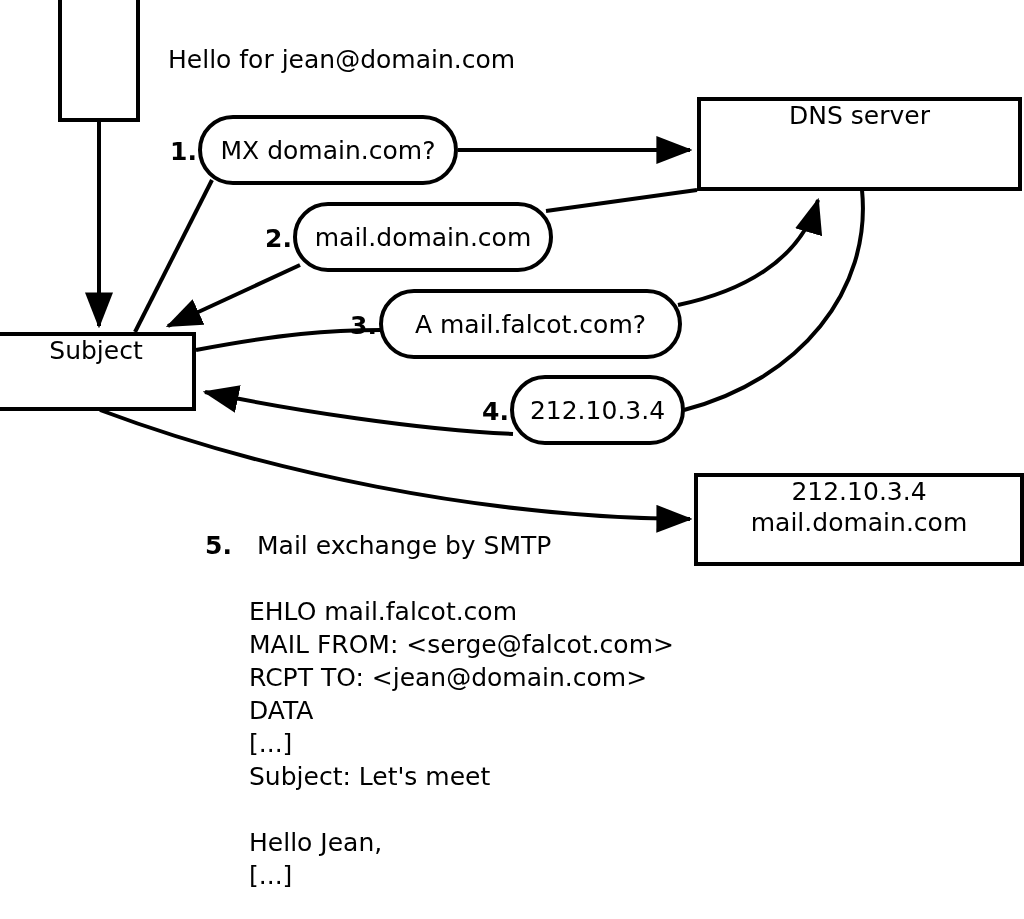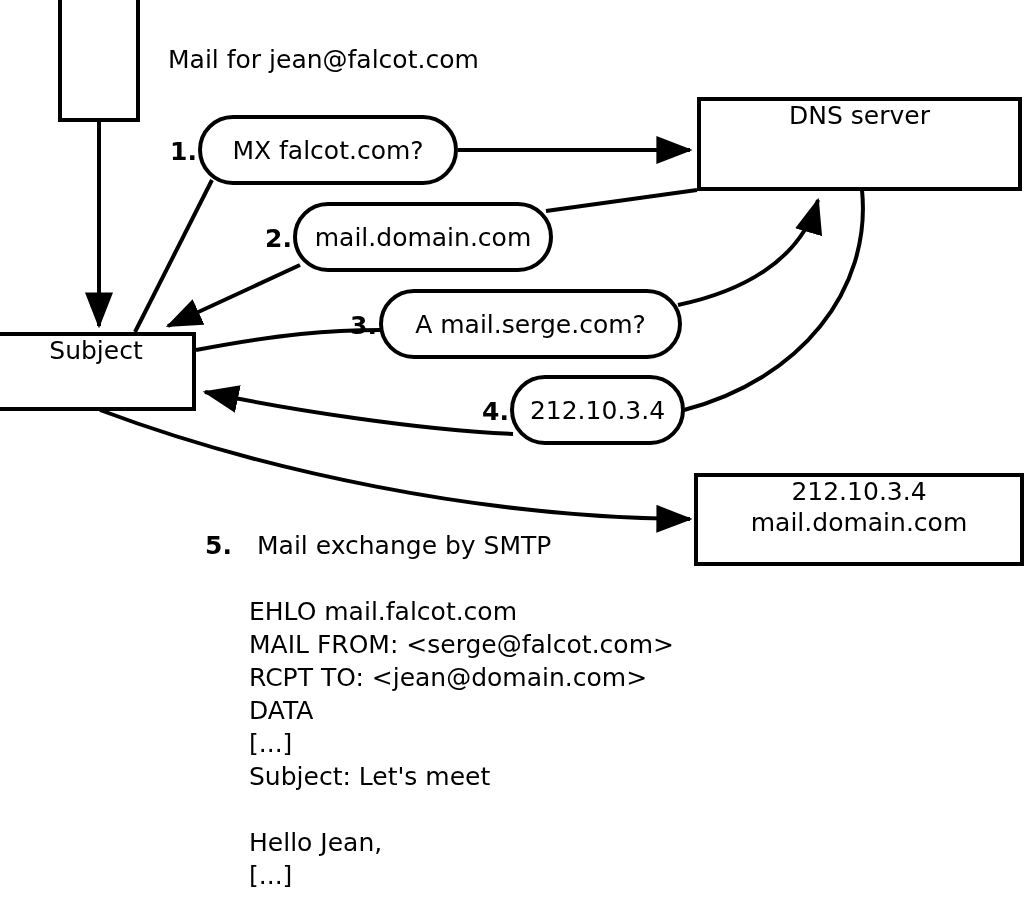--- a/index.html
+++ b/index.html
@@ -102,48 +102,48 @@
 
     <path d="M 513 434 C 420 430, 290 410, 205 392" fill="none" stroke="#000000" stroke-width="4" marker-end="url(#arrowhead)"></path>
 
     <path d="M 100 410 C 260 470, 480 518, 690 519" fill="none" stroke="#000000" stroke-width="4" marker-end="url(#arrowhead)"></path>
   </svg>
 
   <div class="node-box" style="left:58px; top:-4px; width:82px; height:126px;">
     <span></span>
   </div>
 
-  <div class="plain-text" style="left:168px; top:45px;">Mail for jean@falcot.com</div>
+  <div class="plain-text" style="left:168px; top:45px;">Hello for jean@domain.com</div>
 
   <div class="node-box" style="left:697px; top:97px; width:325px; height:94px;">
     <span>DNS server</span>
   </div>
 
   <div class="node-box" style="left:-4px; top:332px; width:200px; height:79px;">
     <span>Subject</span>
   </div>
 
   <div class="node-box" style="left:694px; top:473px; width:330px; height:93px;">
     <span>212.10.3.4</span>
     <span>mail.domain.com</span>
   </div>
 
   <div class="step-num" style="left:170px; top:137px;">1.</div>
   <div class="bubble" style="left:198px; top:115px; width:260px; height:70px;">
-    <span>MX falcot.com?</span>
+    <span>MX domain.com?</span>
   </div>
 
   <div class="step-num" style="left:265px; top:224px;">2.</div>
   <div class="bubble" style="left:293px; top:202px; width:260px; height:70px;">
     <span>mail.domain.com</span>
   </div>
 
   <div class="step-num" style="left:350px; top:311px;">3.</div>
   <div class="bubble" style="left:379px; top:289px; width:303px; height:70px;">
-    <span>A mail.serge.com?</span>
+    <span>A mail.falcot.com?</span>
   </div>
 
   <div class="step-num" style="left:482px; top:397px;">4.</div>
   <div class="bubble" style="left:510px; top:375px; width:175px; height:70px;">
     <span>212.10.3.4</span>
   </div>
 
   <div class="step-num" style="left:205px; top:531px;">5.</div>
   <div class="plain-text" style="left:257px; top:531px;">Mail exchange by SMTP</div>
 

